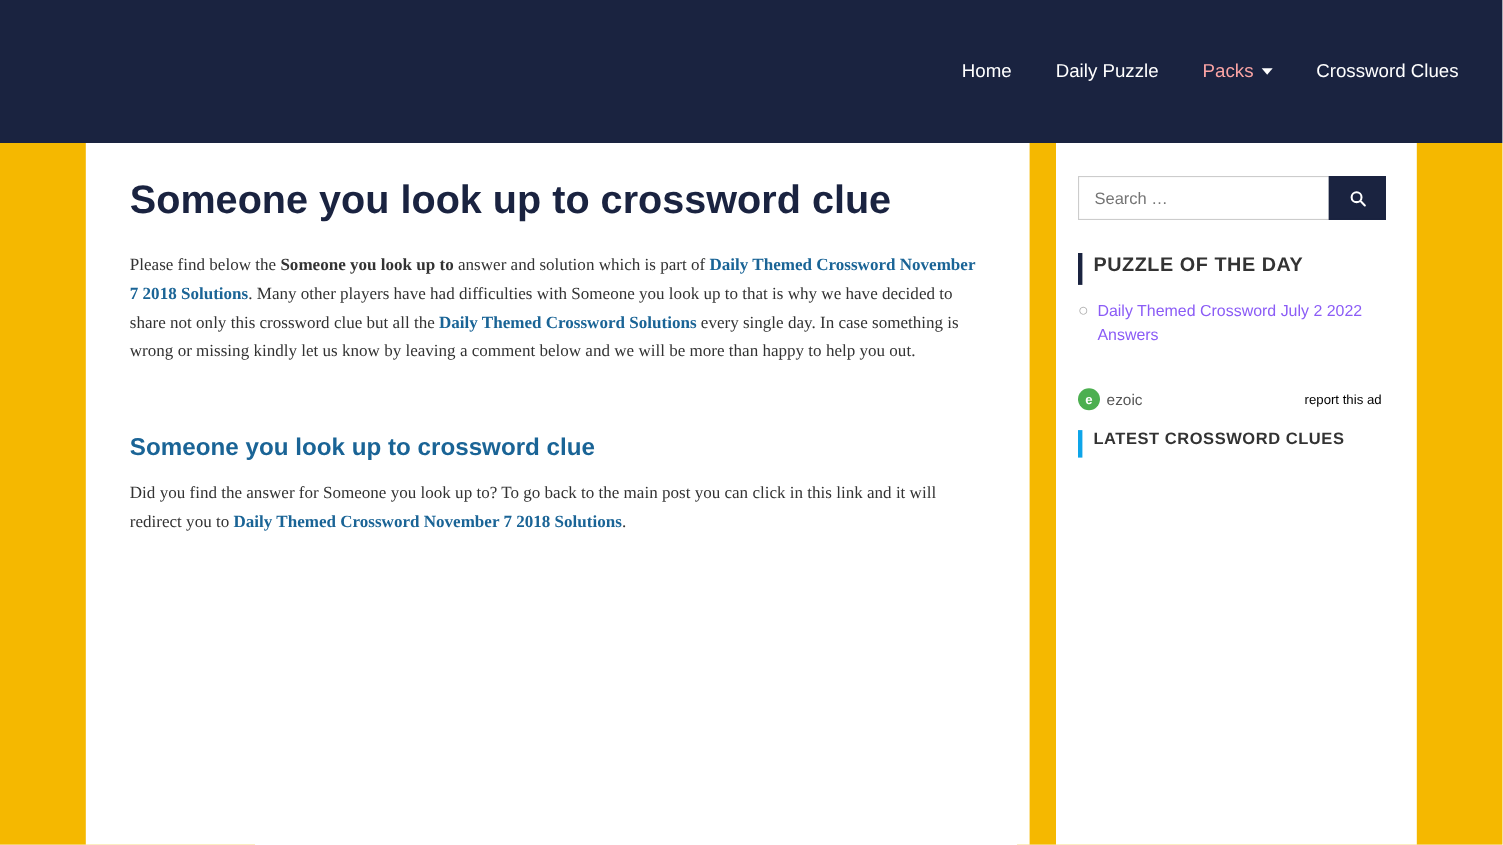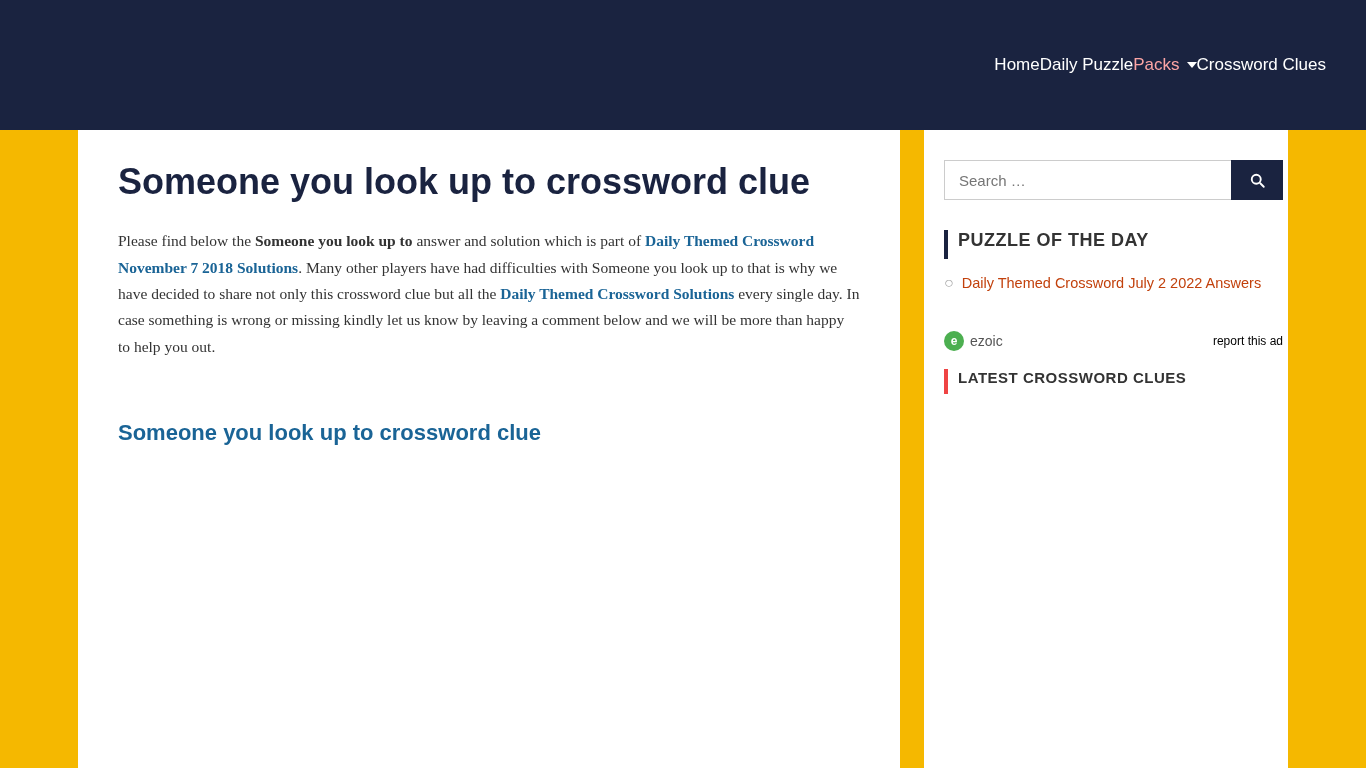--- a/index.html
+++ b/index.html
@@ -15,20 +15,21 @@
       height: 130px;
     }
     .site-logo {
       color: #fff;
       font-size: 22px;
       font-weight: bold;
     }
     .site-nav {
       display: flex;
       align-items: center;
+      gap: 40px;
     }
     .site-nav a {
       color: #fff;
       text-decoration: none;
       font-size: 17px;
       font-family: Arial, sans-serif;
     }
     .nav-packs {
       display: flex;
       align-items: center;
@@ -65,24 +66,24 @@
     .right-pad { width: 45px; background: #f5b800; flex-shrink: 0; }
 
     .main-content {
       background: #fff;
       flex: 1;
       padding: 30px 40px 40px 40px;
       min-height: calc(100vh - 130px);
     }
 
     .sidebar {
-      width: 364px;
+      width: 328px;
       flex-shrink: 0;
       background: #fff;
-      padding: 20px 5px 20px 20px;
+      padding: 20px 32px 20px 20px;
       margin-left: 24px;
       min-height: calc(100vh - 130px);
     }
 
     
     .page-title {
       font-size: 36px;
       font-weight: 900;
       color: #1a2340;
       margin-bottom: 25px;
@@ -191,21 +192,21 @@
       gap: 8px;
       margin-bottom: 6px;
     }
     .puzzle-bullet {
       color: #aaa;
       font-size: 16px;
       margin-top: 1px;
       flex-shrink: 0;
     }
     .puzzle-link {
-      color: #c2410c;
+      color: #8b5cf6;
       text-decoration: none;
       font-family: Arial, sans-serif;
       font-size: 14.5px;
       line-height: 1.5;
     }
 
     .ezoic-ad-bar {
       display: flex;
       align-items: center;
       justify-content: space-between;
@@ -238,21 +239,21 @@
     }
 
     .latest-clues-title {
       font-family: Arial, sans-serif;
       font-size: 15px;
       font-weight: 900;
       color: #333;
       text-transform: uppercase;
       letter-spacing: 0.5px;
       padding-bottom: 8px;
-      border-left: 4px solid #ef4444;
+      border-left: 4px solid #0ea5e9;
       padding-left: 10px;
       margin-bottom: 14px;
       margin-top: 10px;
     }
   </style>
 </head>
 <body>
 
 <header class="site-header">
   <div class="site-logo">
@@ -278,20 +279,23 @@
 
       <p class="intro-text">
         <span>Please find below the </span><strong>Someone you look up to</strong><span> answer and solution which is part of </span><a href="#">Daily Themed Crossword November 7 2018 Solutions</a><span>. Many other players have had difficulties with Someone you look up to that is why we have decided to share not only this crossword clue but all the </span><a href="#">Daily Themed Crossword Solutions</a><span> every single day. In case something is wrong or missing kindly let us know by leaving a comment below and we will be more than happy to help you out.</span>
       </p>
 
       <div style="height: 30px;"></div>
 
       <a href="#" class="clue-section-title">Someone you look up to crossword clue</a>
 
 
+      <p class="follow-up-text">
+        <span>Did you find the answer for Someone you look up to? To go back to the main post you can click in this link and it will redirect you to </span><a href="#">Daily Themed Crossword November 7 2018 Solutions</a><span>.</span>
+      </p>
     </main>
 
     <aside class="sidebar">
 
       <form class="search-form">
         <input type="text" class="search-input" placeholder="Search …" style="">
         <button type="submit" class="search-button">
           <svg class="search-icon-svg" viewBox="0 0 24 24">
             <path d="M21 21l-4.35-4.35M17 11A6 6 0 1 1 5 11a6 6 0 0 1 12 0z" stroke="#fff" stroke-width="2.5" fill="none" stroke-linecap="round"></path>
           </svg>

